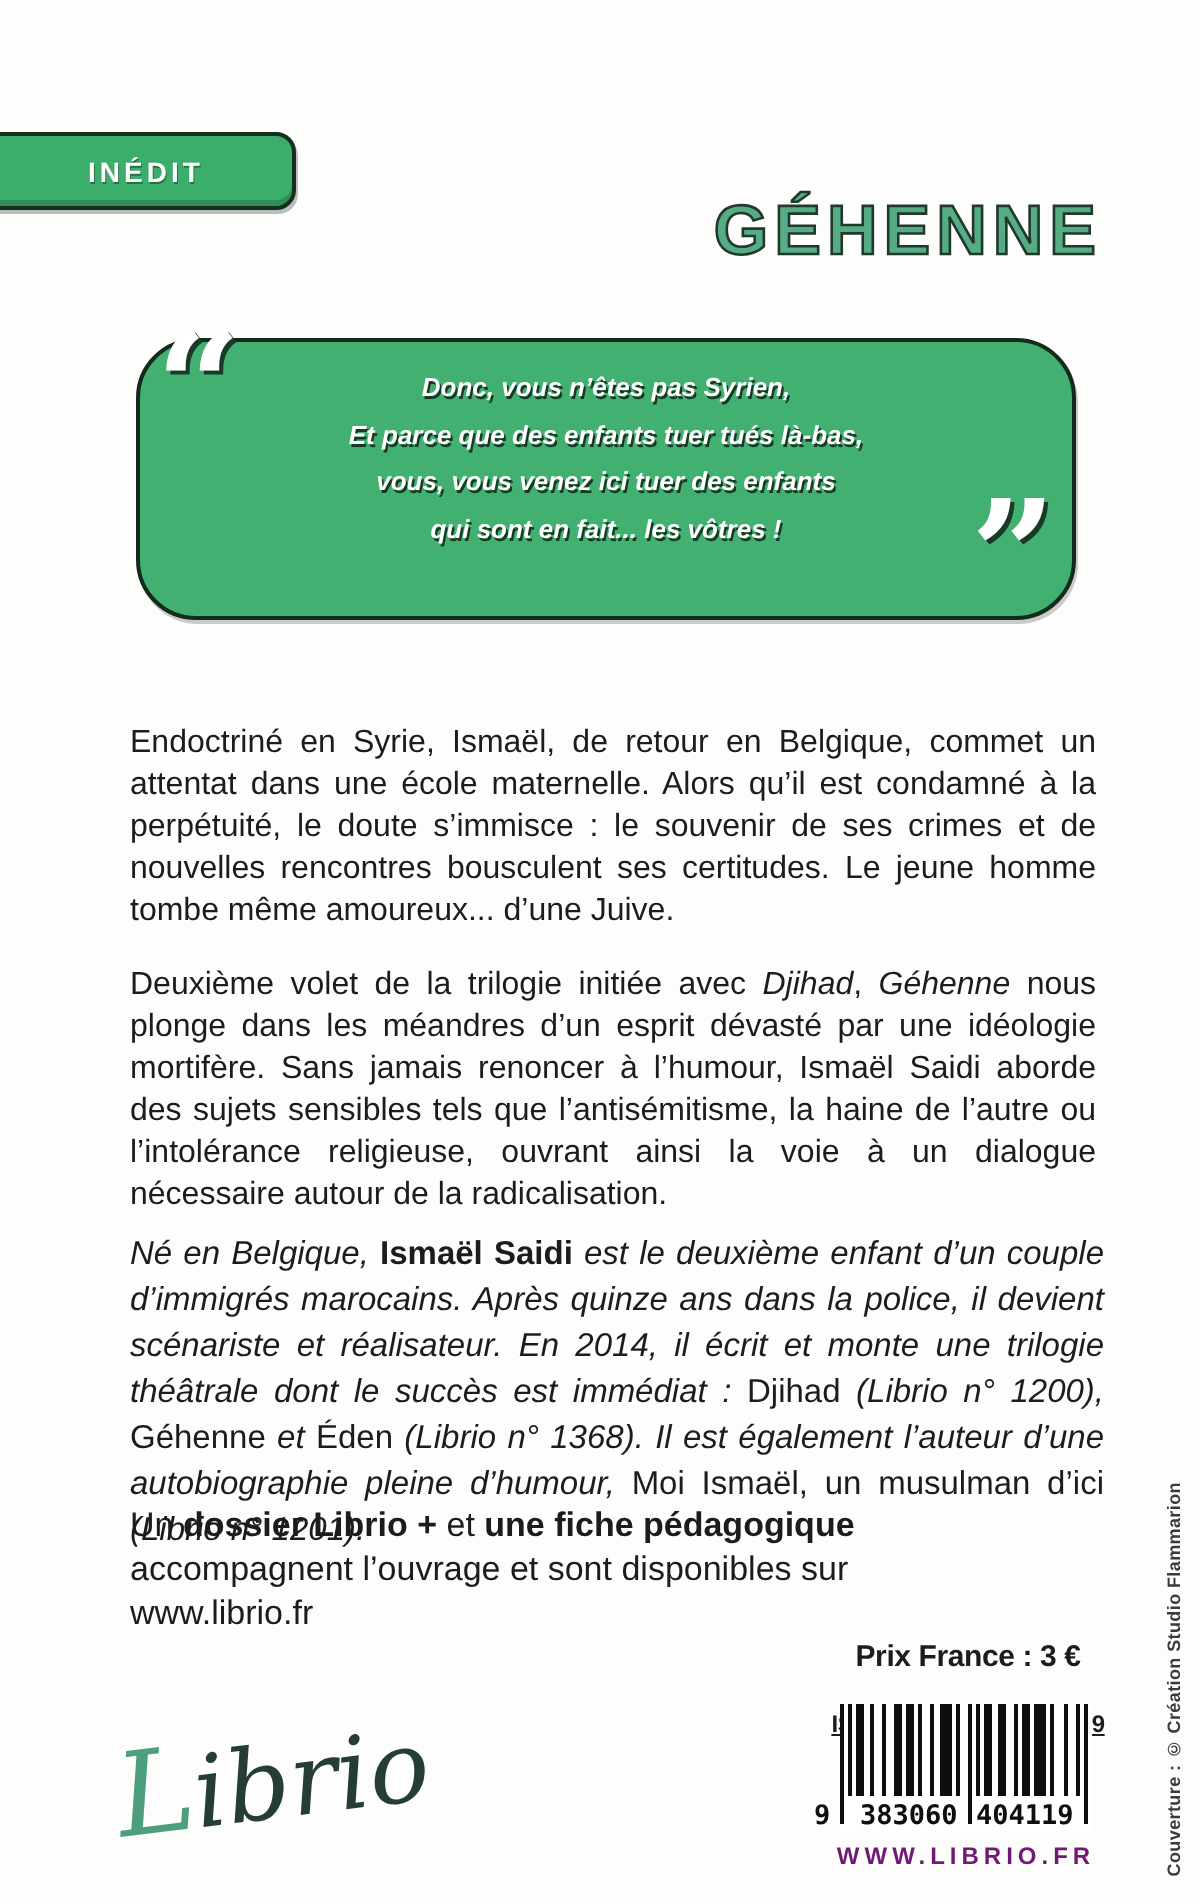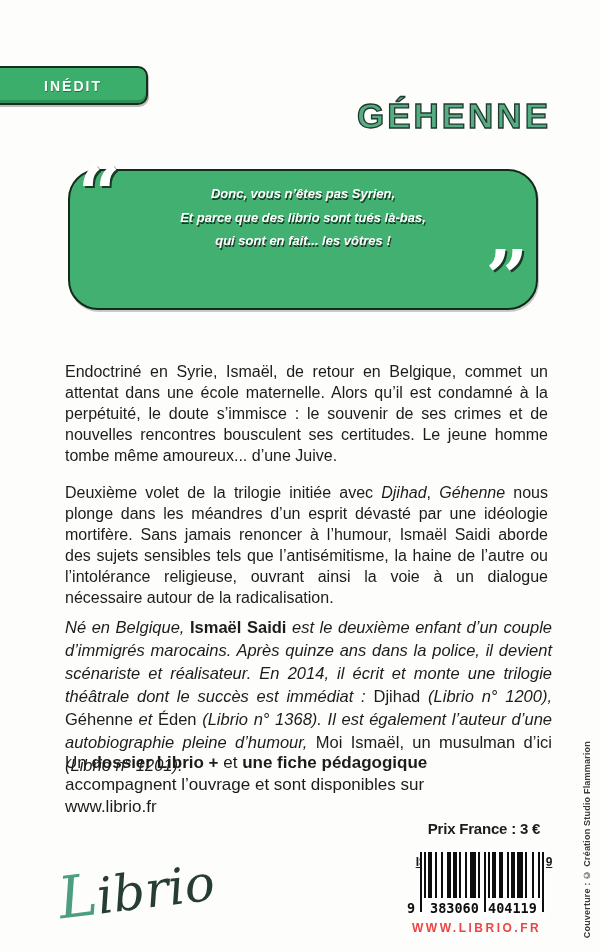--- a/index.html
+++ b/index.html
@@ -84,22 +84,22 @@
   .bc-digits {
     position:absolute; top:46px; left:0; width:100%; height:18px;
     font-family:"DejaVu Sans Mono", monospace; font-size:13.5px; font-weight:bold; color:#0e0e0e;
   }
   .bc-digits span { position:absolute; top:2px; background:#fff; padding:0 1px; }
   .bc-d0 { left:-14px; background:transparent !important; }
   .bc-d1 { left:9px; }
   .bc-d2 { left:67px; }
 
   .site {
-    position:absolute; left:412px; top:921px; width:142px; text-align:left;
-    font-size:12px; font-weight:bold; letter-spacing:2.5px; color:#ef4444;
+    position:absolute; left:412px; top:921px; width:142px; text-align:center;
+    font-size:12px; font-weight:bold; letter-spacing:2.5px; color:#701a75;
   }
 
   .credit {
     position:absolute; right:8px; bottom:14px;
     writing-mode:vertical-rl; transform:rotate(180deg);
     font-size:9px; font-weight:bold; color:#3a3a3a; letter-spacing:0.2px;
   }
 </style>
 </head>
 <body>
@@ -110,21 +110,22 @@
     <span class="badge-label">INÉDIT</span>
   </div>
 
   <div class="title">GÉHENNE</div>
 
   <div class="bubble">
     <span class="quote-glyph quote-open">“</span>
     <span class="quote-glyph quote-close">”</span>
     <div class="quote-text">
       <div>Donc, vous n’êtes pas Syrien,</div>
-      <div>Et parce que des librio sont tués là-bas,</div>
+      <div>Et parce que des enfants tuer tués là-bas,</div>
+      <div>vous, vous venez ici tuer des enfants</div>
       <div>qui sont en fait... les vôtres !</div>
     </div>
   </div>
 
   <div class="synopsis">
     <p>Endoctriné en Syrie, Ismaël, de retour en Belgique, commet un attentat dans une école maternelle. Alors qu’il est condamné à la perpétuité, le doute s’immisce : le souvenir de ses crimes et de nouvelles rencontres bousculent ses certitudes. Le jeune homme tombe même amoureux... d’une Juive.</p>
     <p><span class="seg-regular">Deuxième volet de la trilogie initiée avec </span><span class="seg-italic">Djihad</span><span class="seg-regular">, </span><span class="seg-italic">Géhenne</span><span class="seg-regular"> nous plonge dans les méandres d’un esprit dévasté par une idéologie mortifère. Sans jamais renoncer à l’humour, Ismaël Saidi aborde des sujets sensibles tels que l’antisémitisme, la haine de l’autre ou l’intolérance religieuse, ouvrant ainsi la voie à un dialogue nécessaire autour de la radicalisation.</span></p>
   </div>
 
   <div class="bio"><span class="seg-italic">Né en Belgique, </span><span class="seg-bold">Ismaël Saidi</span><span class="seg-italic"> est le deuxième enfant d’un couple d’immigrés marocains. Après quinze ans dans la police, il devient scénariste et réalisateur. En 2014, il écrit et monte une trilogie théâtrale dont le succès est immédiat : </span><span class="seg-regular">Djihad</span><span class="seg-italic"> (Librio n° 1200), </span><span class="seg-regular">Géhenne</span><span class="seg-italic"> et </span><span class="seg-regular">Éden</span><span class="seg-italic"> (Librio n° 1368). Il est également l’auteur d’une autobiographie pleine d’humour, </span><span class="seg-regular">Moi Ismaël, un musulman d’ici</span><span class="seg-italic"> (Librio n° 1201).</span></div>

